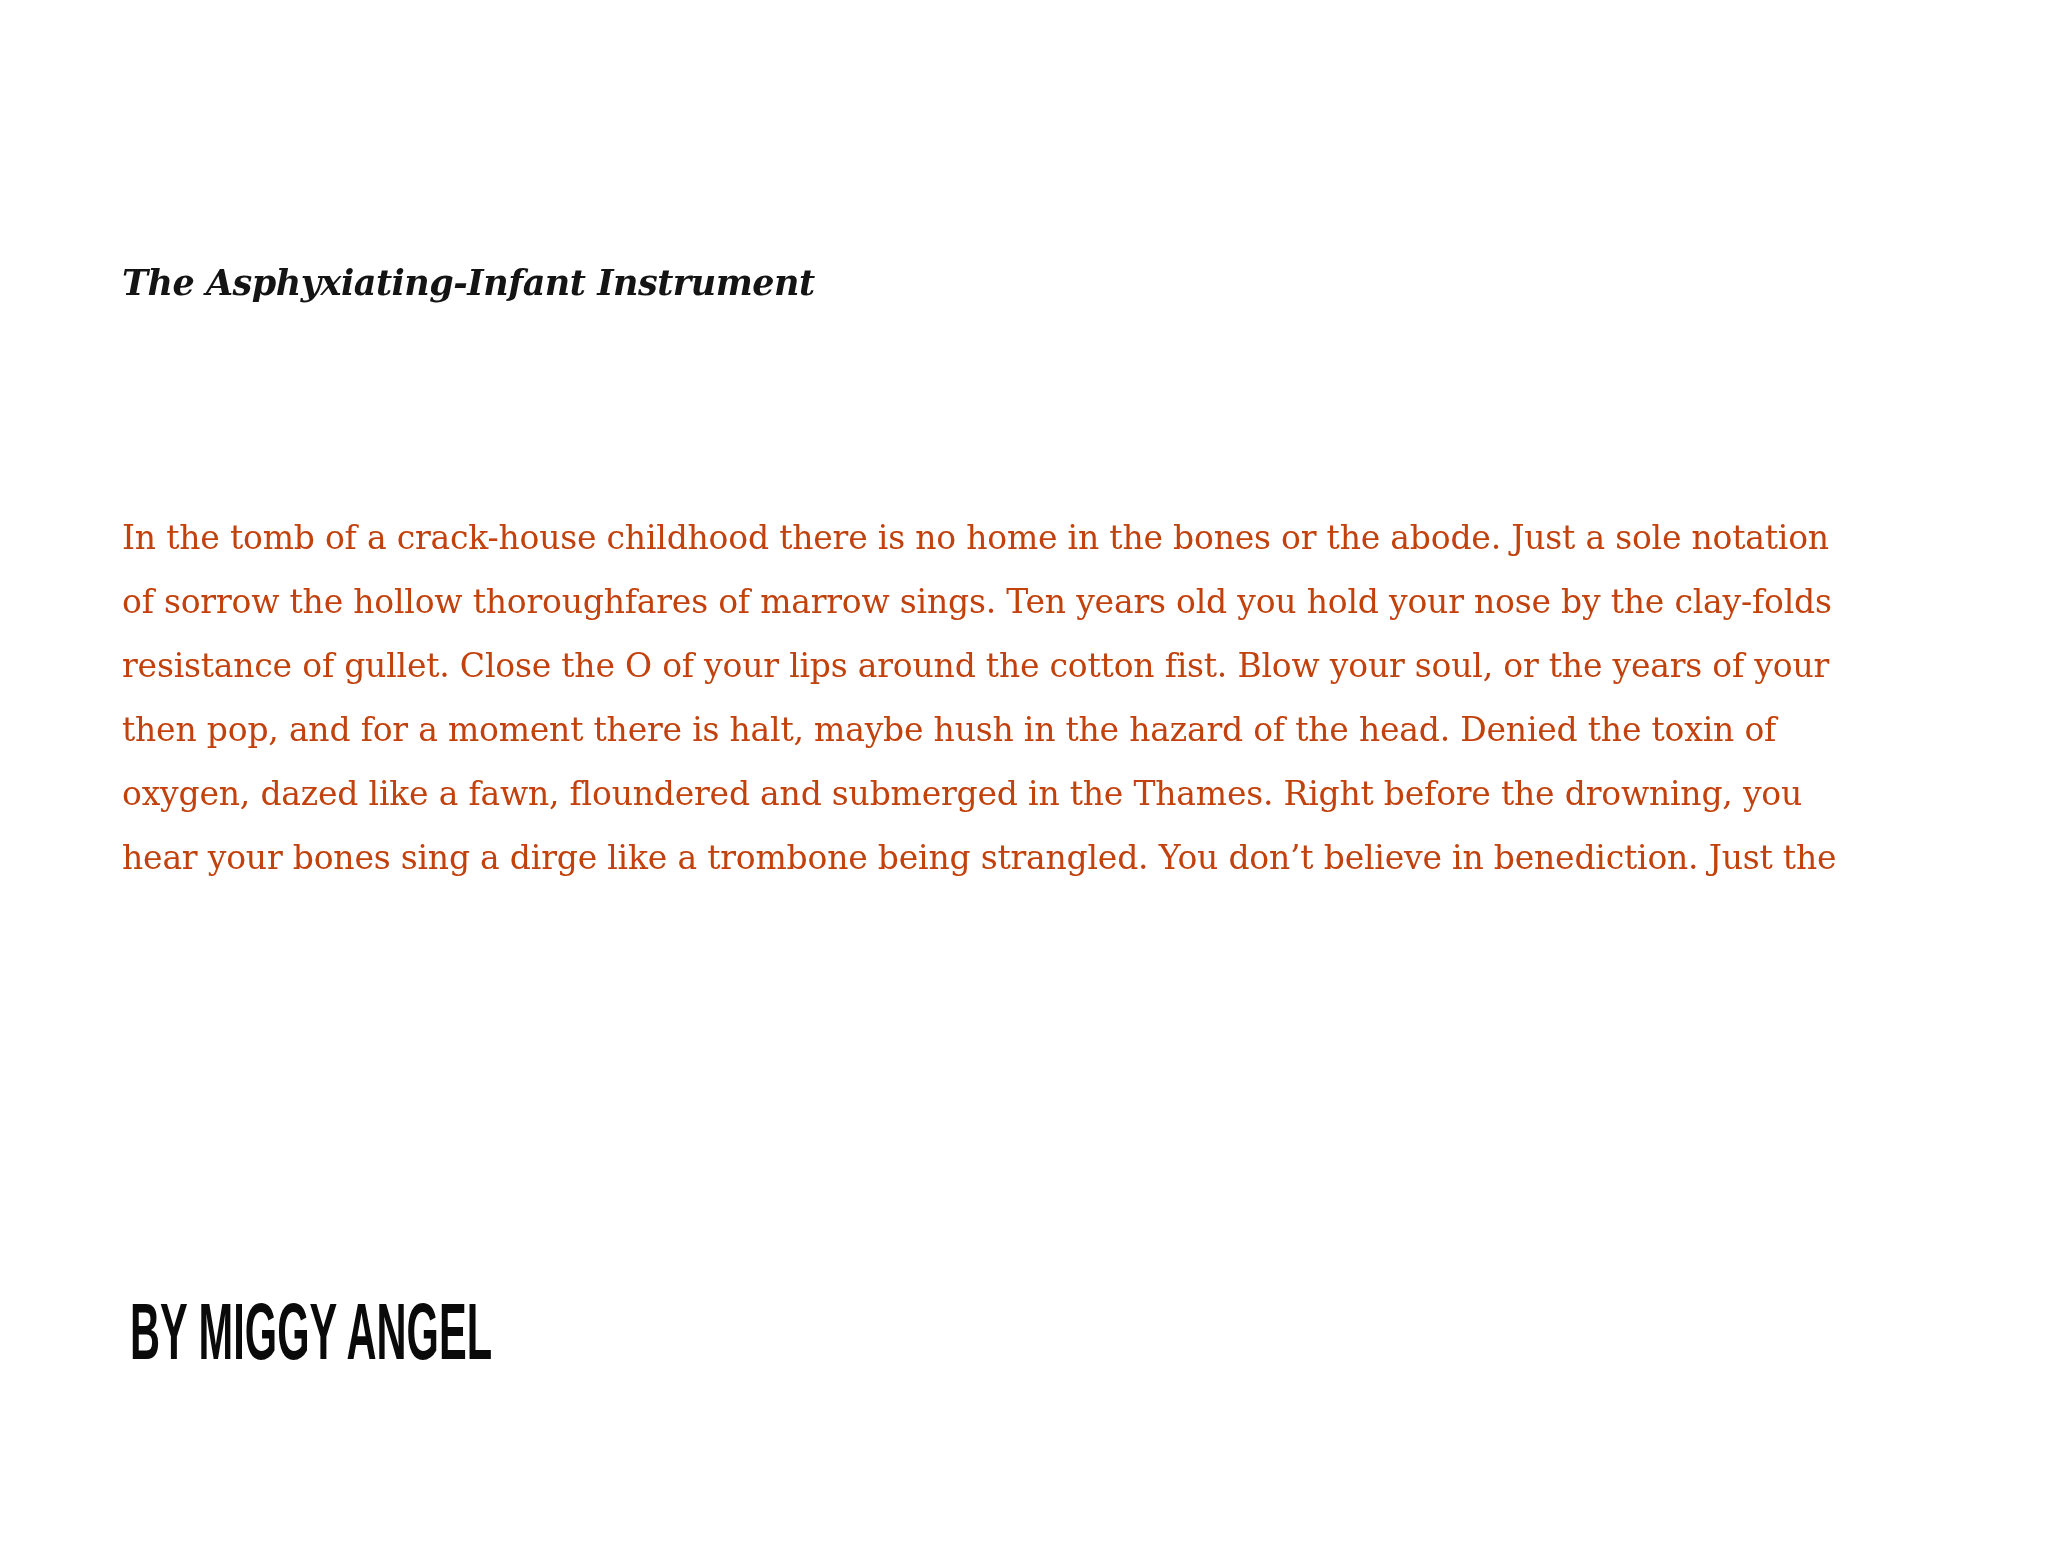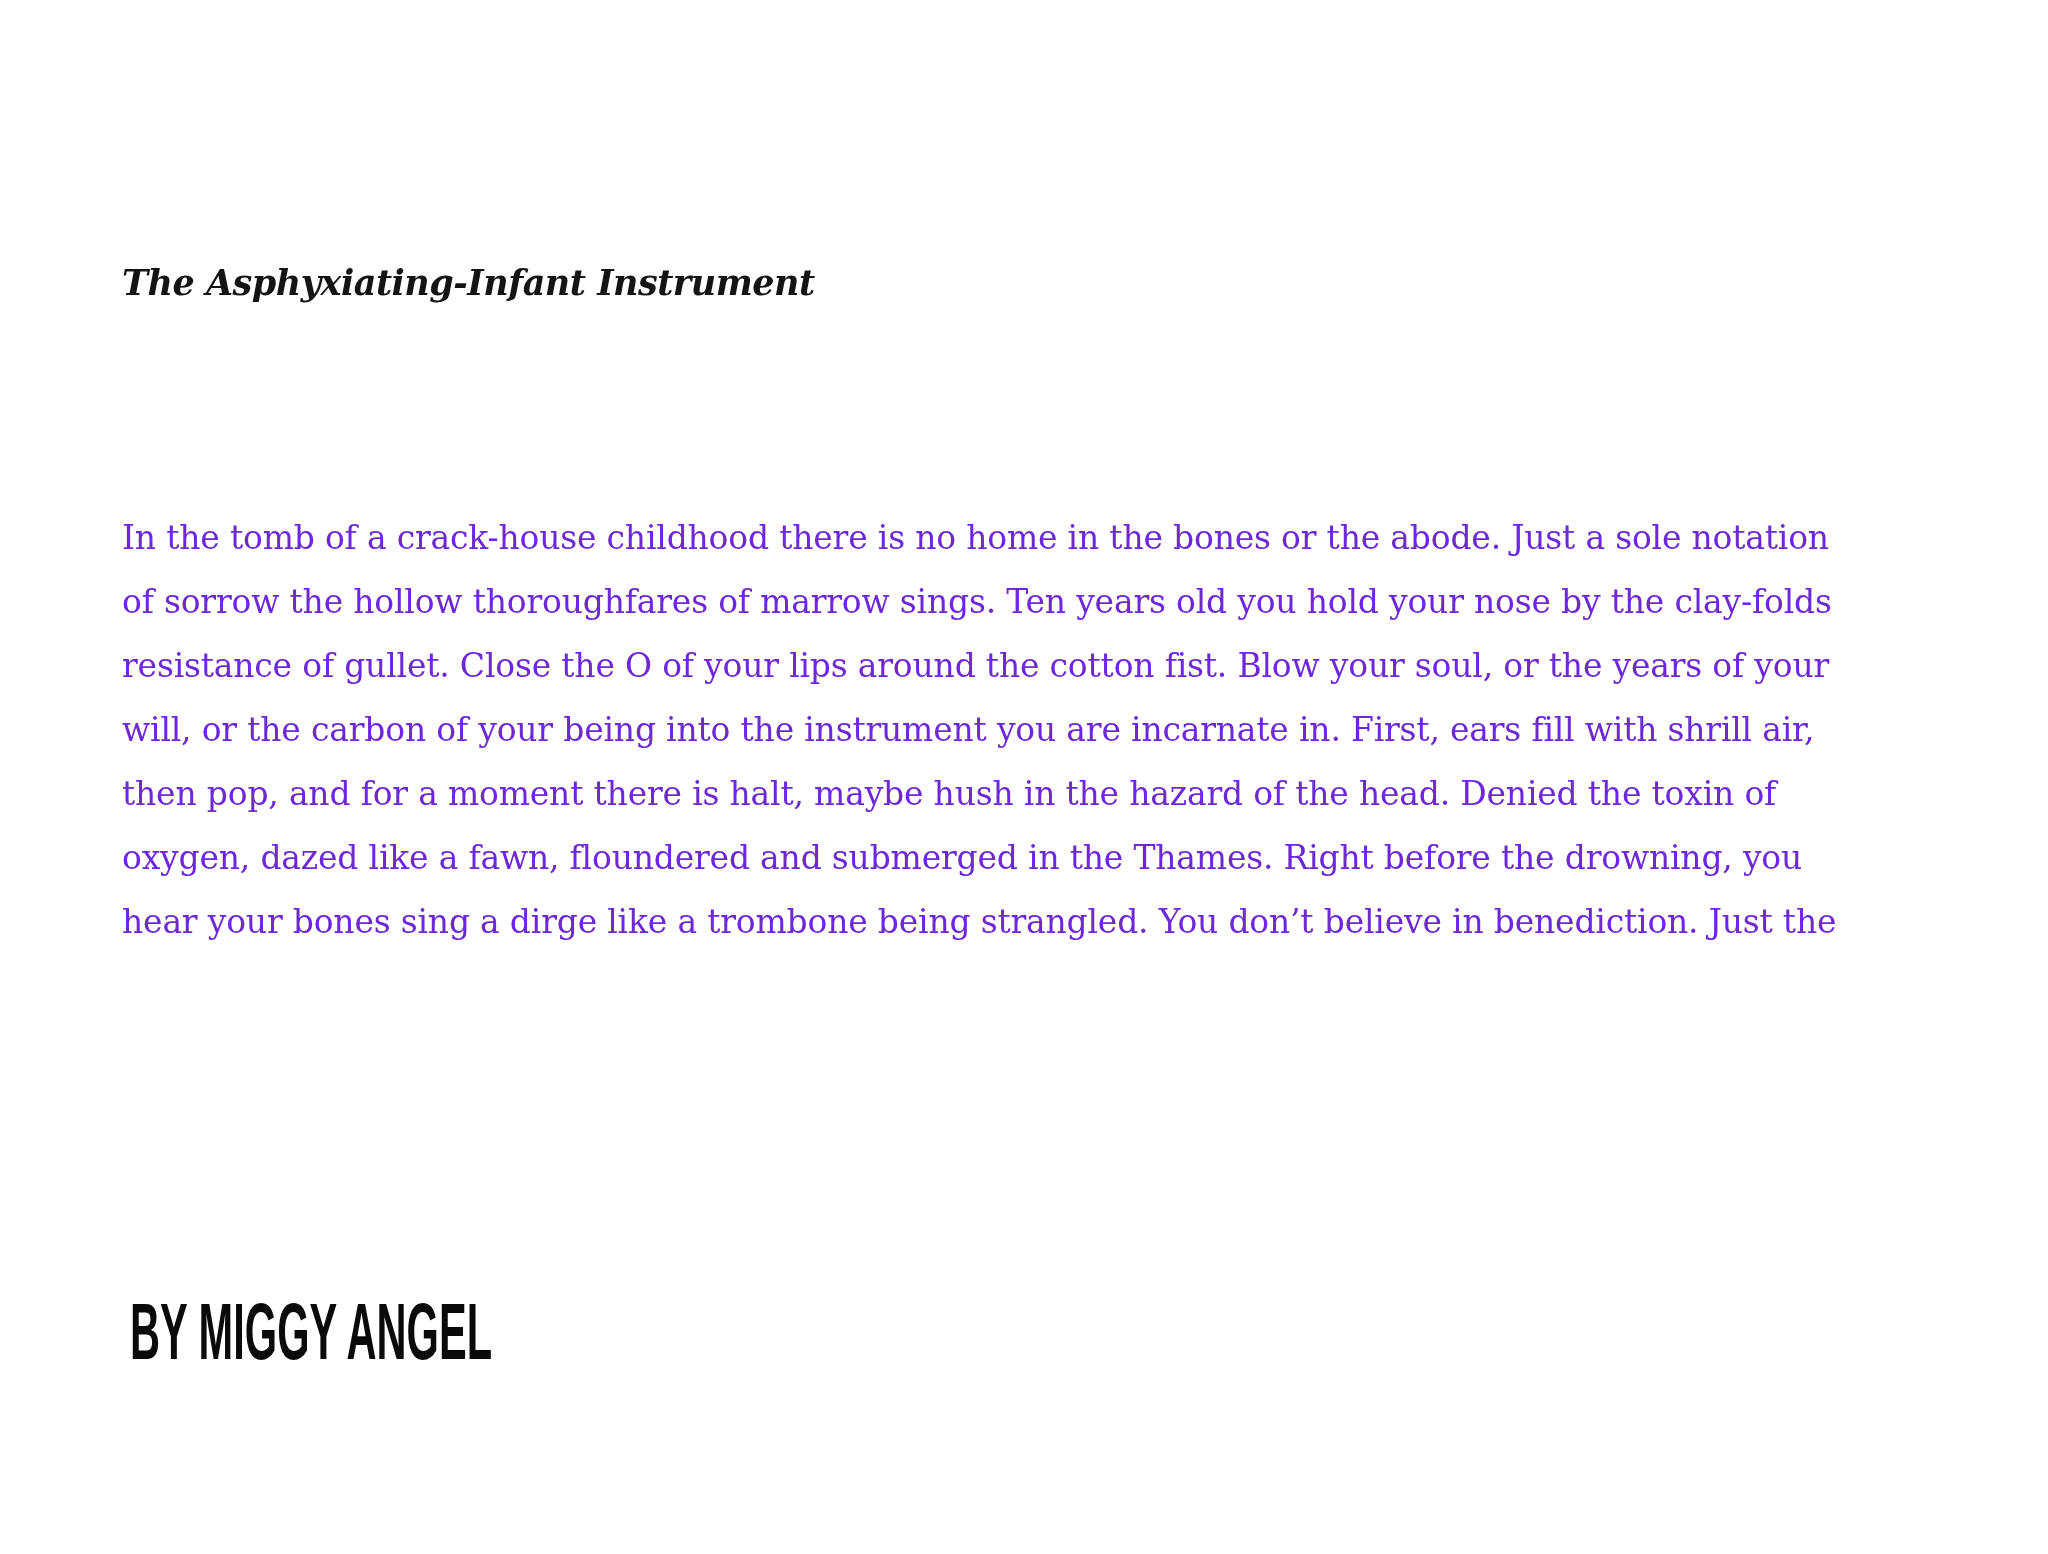--- a/index.html
+++ b/index.html
@@ -30,21 +30,21 @@
     font-weight: bold;
     font-size: 35px;
     letter-spacing: -0.5px;
     color: #141414;
     white-space: nowrap;
   }
   .poem {
     position: absolute;
     left: 106px;
     top: 506px;
-    color: #6d28d9;
+    color: #c2410c;
   }
   .poem .line {
     margin: 0;
     font-size: 33px;
     line-height: 64px;
     letter-spacing: -0.2px;
     white-space: nowrap;
     font-family: "DejaVu Serif", serif;
   }
   .byline {
@@ -66,21 +66,20 @@
 <body>
 
 <div class="page">
 
   <h1 class="title">The Asphyxiating-Infant Instrument</h1>
 
   <div class="poem">
     <p class="line">In the tomb of a crack-house childhood there is no home in the bones or the abode. Just a sole notation</p>
     <p class="line">of sorrow the hollow thoroughfares of marrow sings. Ten years old you hold your nose by the clay-folds</p>
     <p class="line">resistance of gullet. Close the O of your lips around the cotton fist. Blow your soul, or the years of your</p>
-    <p class="line">will, or the carbon of your being into the instrument you are incarnate in. First, ears fill with shrill air,</p>
     <p class="line">then pop, and for a moment there is halt, maybe hush in the hazard of the head. Denied the toxin of</p>
     <p class="line">oxygen, dazed like a fawn, floundered and submerged in the Thames. Right before the drowning, you</p>
     <p class="line">hear your bones sing a dirge like a trombone being strangled. You don’t believe in benediction. Just the</p>
   </div>
 
   <div class="byline">BY MIGGY ANGEL</div>
 
 </div>
 
 </body></html>

